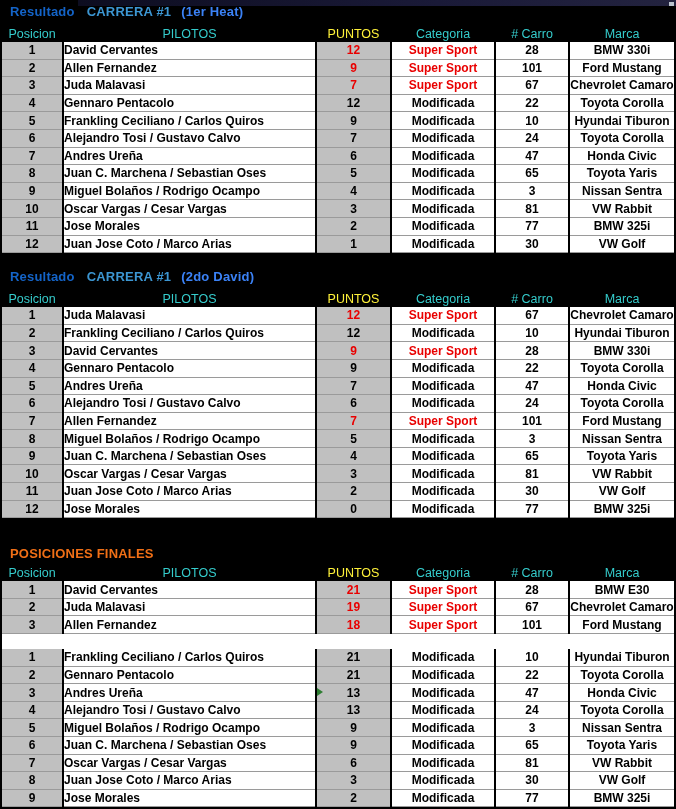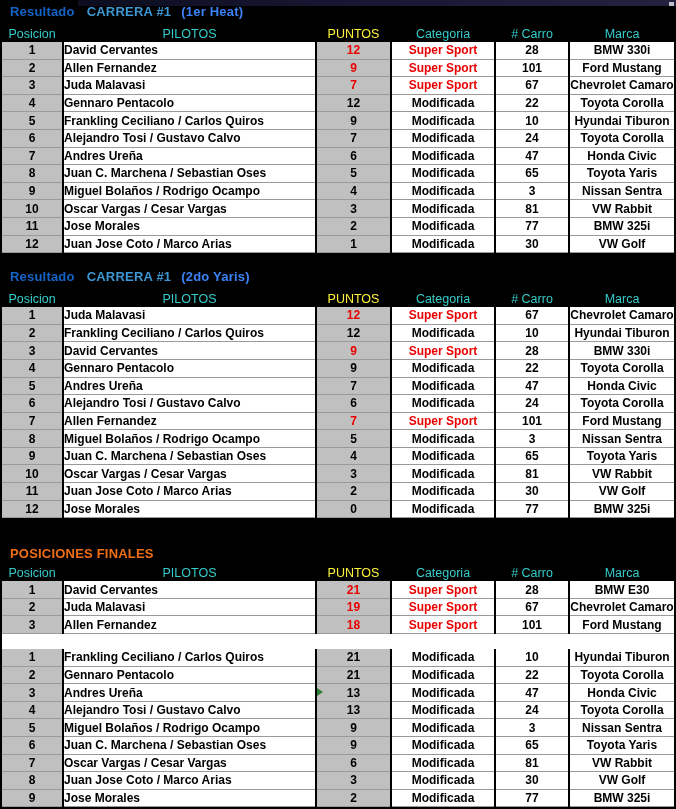--- a/index.html
+++ b/index.html
@@ -132,21 +132,21 @@
         <div class="cell ">Modificada</div>
         <div class="cell ">30</div>
         <div class="cell ">VW Golf</div>
       </div>
   </section>
 
   <section class="race sec2">
     <div class="title">
       <span class="t-prefix">Resultado</span>
       <span class="t-race">CARRERA #1</span>
-      <span class="t-heat">(2do  Yaris)</span>
+      <span class="t-heat">(2do  David)</span>
     </div>
     <div class="hdr">
         <div class="h">Posicion</div>
         <div class="h">PILOTOS</div>
         <div class="h puntos">PUNTOS</div>
         <div class="h">Categoria</div>
         <div class="h"># Carro</div>
         <div class="h">Marca</div>
       </div>
     <div class="body">

